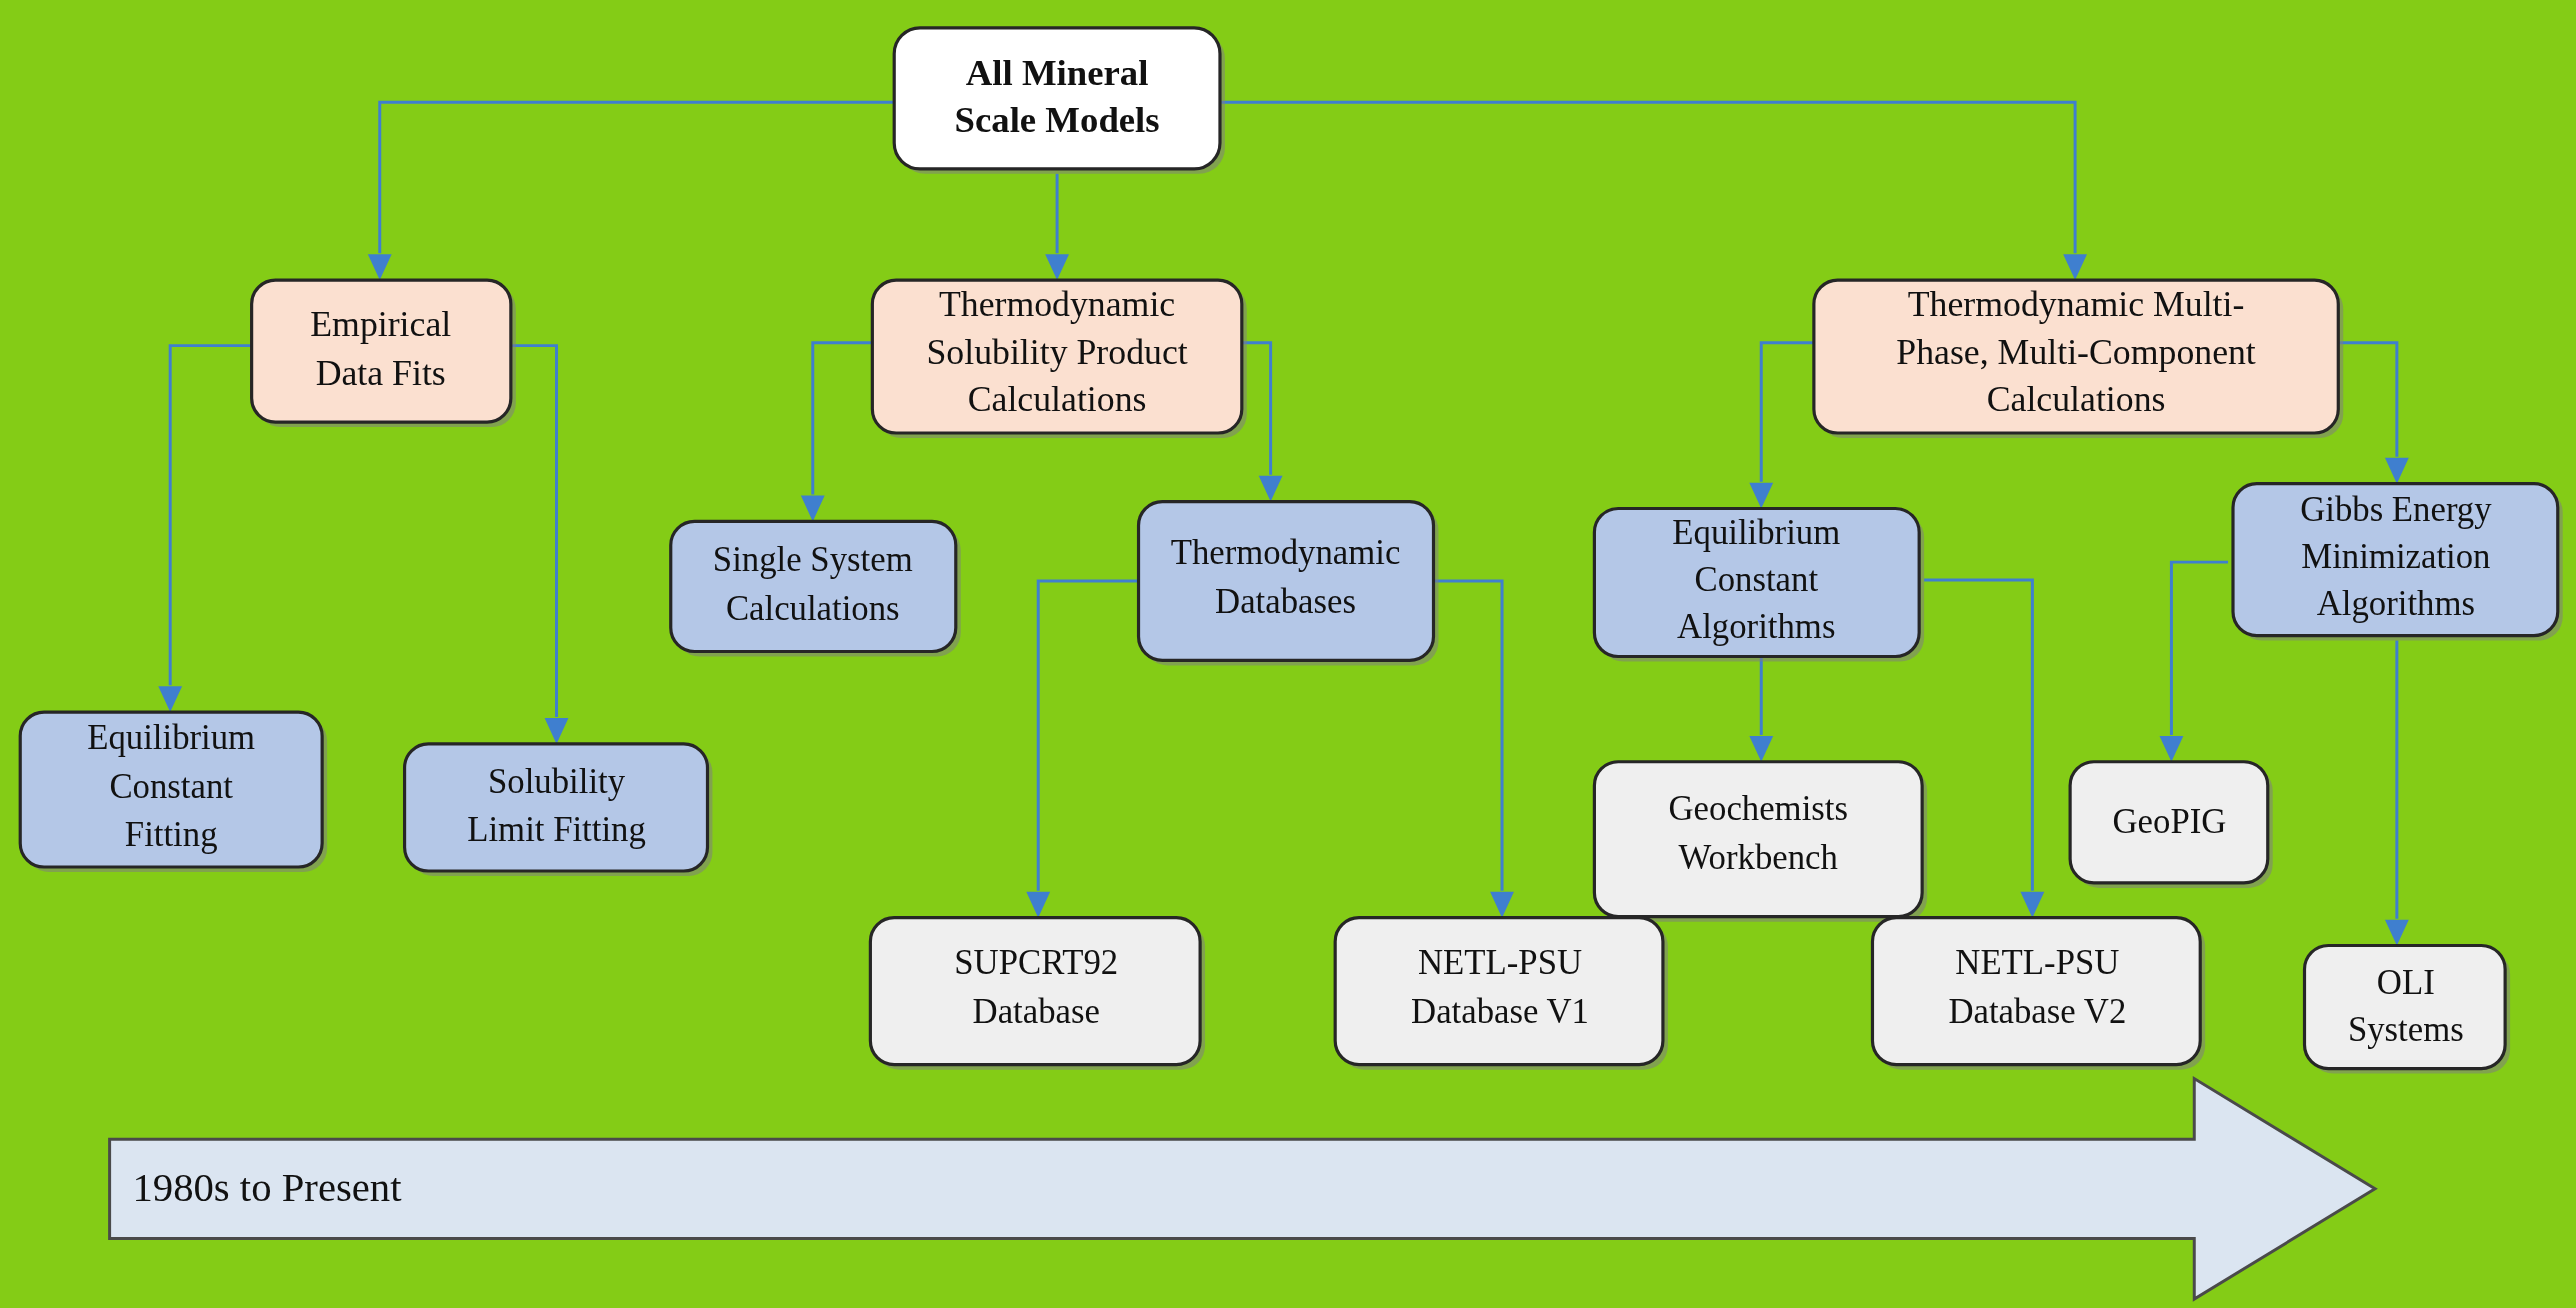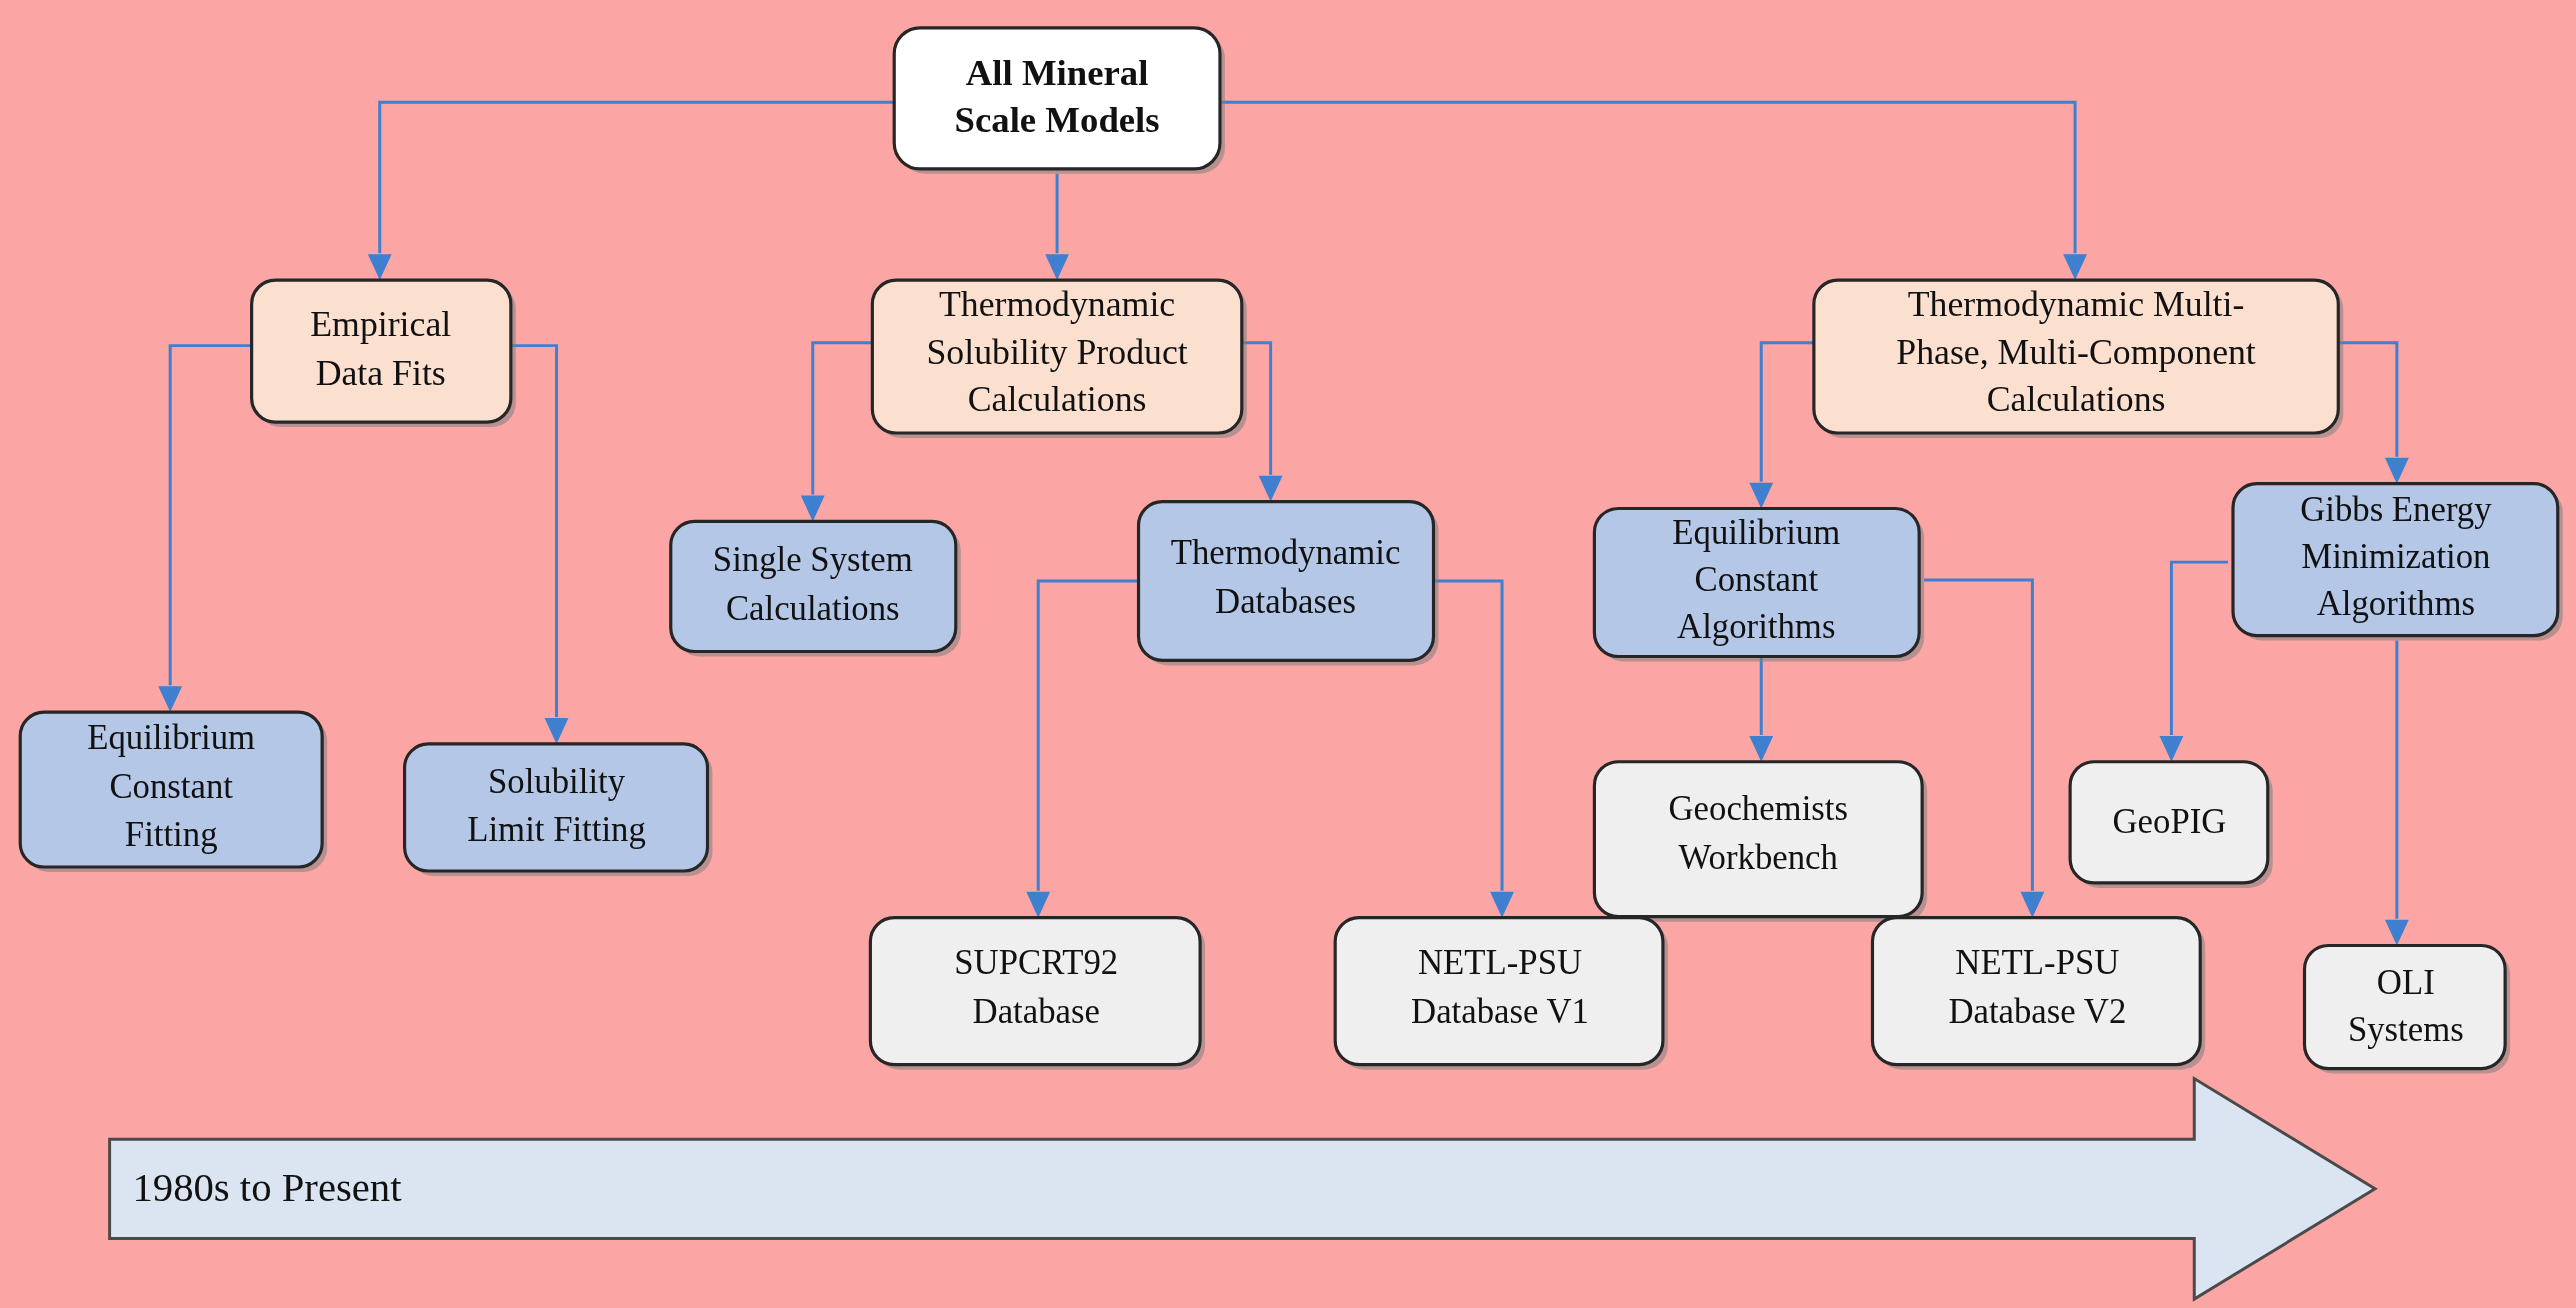--- a/index.html
+++ b/index.html
@@ -7,21 +7,21 @@
     padding: 0;
     background: #ffffff;
   }
   body {
     font-family: "Liberation Serif", "DejaVu Serif", serif;
   }
   #diagram-root {
     position: relative;
     width: 2576px;
     height: 1308px;
-    background: #fca5a5;
+    background: #84cc16;
     overflow: hidden;
   }
   svg#flow-svg {
     position: absolute;
     inset: 0;
     width: 2576px;
     height: 1308px;
     display: block;
   }
   .node-rect {

